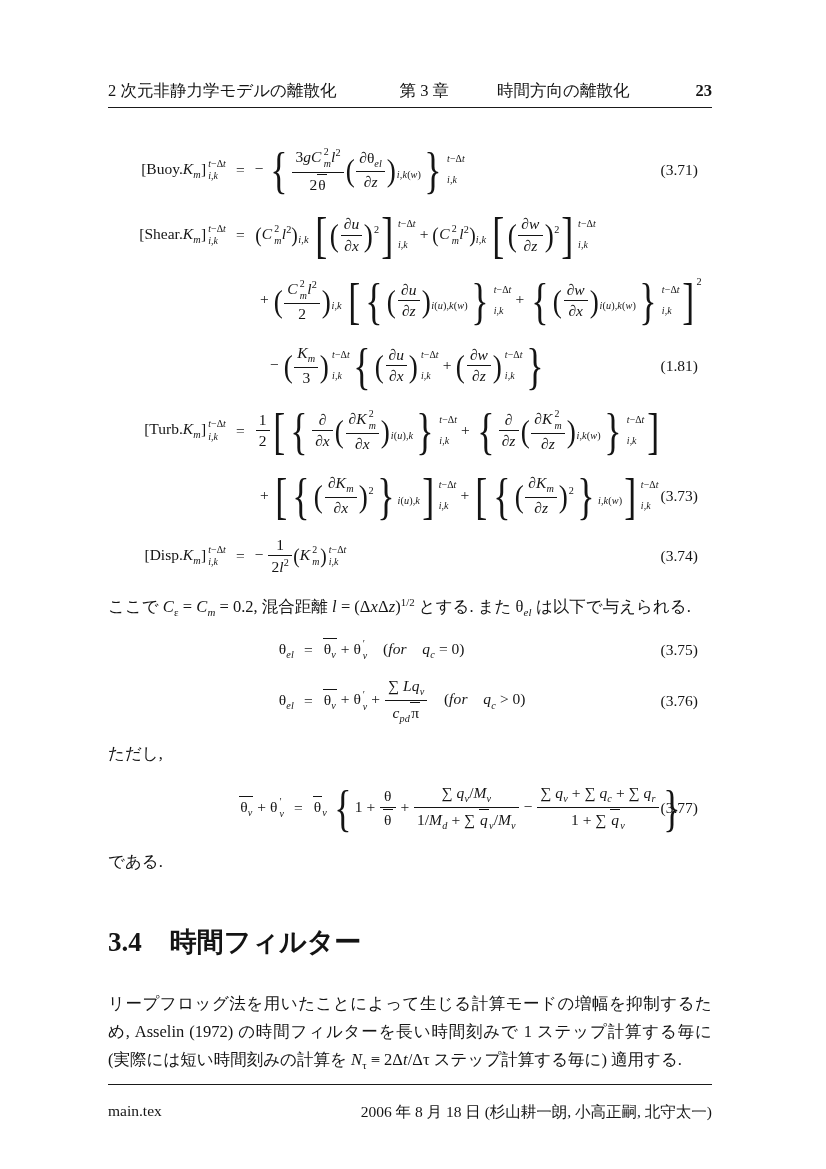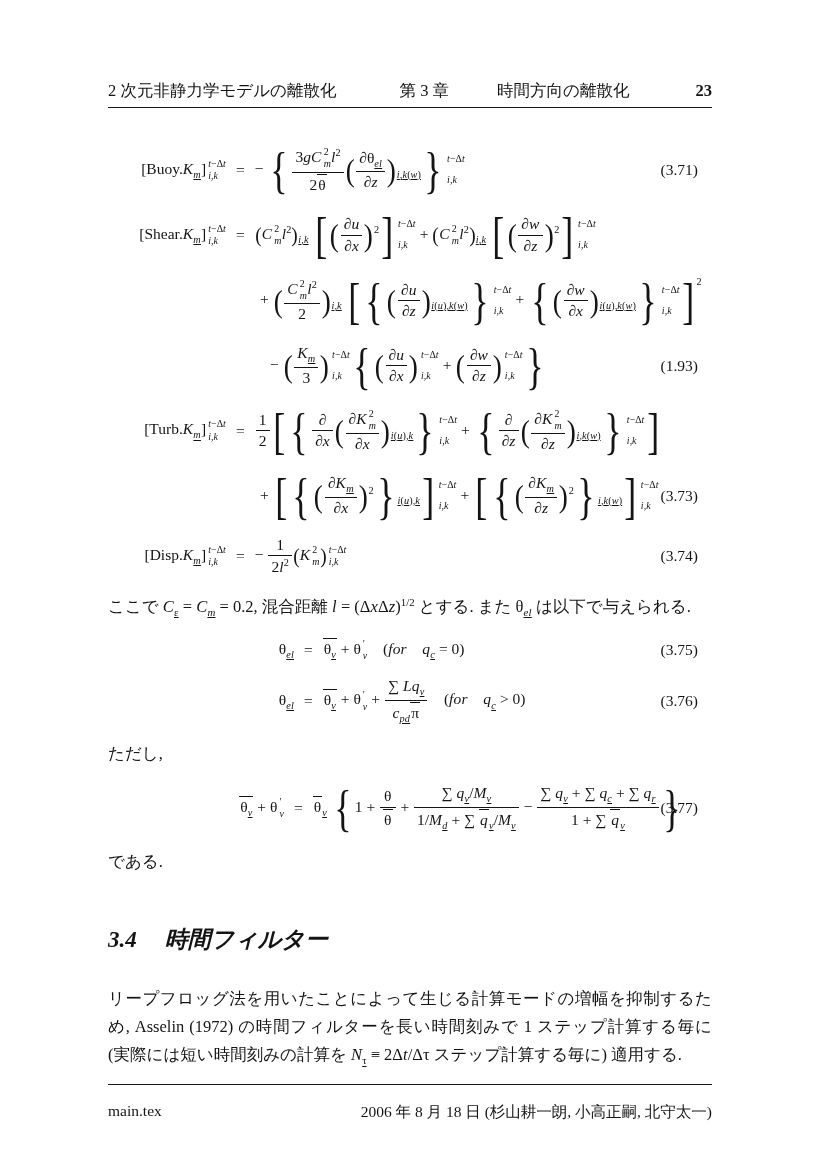--- a/index.html
+++ b/index.html
@@ -24,42 +24,42 @@
   .c-rhs{flex:0 1 auto;white-space:nowrap;}
   .c-num{position:absolute;right:14px;top:50%;transform:translateY(-50%);white-space:nowrap;}
   .ind1 > .c-rhs{margin-left:14px;}
   .ind2 > .c-rhs{margin-left:24px;}
   .eqb .c-lhs{min-width:186px;}
   .eqc .c-lhs{min-width:176px;}
 
   
   .content i{letter-spacing:0.2px;}
   sub,sup{font-size:0.66em;}
-  sub{vertical-align:-0.4em;text-decoration:underline;}
+  sub{vertical-align:-0.4em;}
   sup{vertical-align:0.55em;}
   sup.hi{vertical-align:1.9em;}
   .fr{display:inline-block;vertical-align:middle;text-align:center;line-height:1.2;padding:0 1px;}
   .fr>.n{display:block;padding:0 3px 1px 3px;}
   .fr>.d{display:block;border-top:1px solid #141414;padding:1px 3px 0 3px;}
   .ss{display:inline-flex;flex-direction:column;align-items:flex-start;vertical-align:middle;
       font-size:0.64em;line-height:1.25;text-align:left;margin-left:2px;}
   .ss>.u,.ss>.d{display:block;}
   .ss2{min-height:3.4em;justify-content:space-between;}
   .d1,.d2,.d3{display:inline-block;vertical-align:middle;line-height:1;font-weight:400;}
   .d1{font-size:21px;transform:scaleX(0.92);}
   .d2{font-size:32px;transform:scaleX(0.85);}
   .d3{font-size:50px;transform:scaleX(0.72);}
   .ov{display:inline-block;border-top:1px solid #141414;line-height:1.15;padding:1px 1px 0 1px;}
 
   
   .jtext{font-size:16.5px;line-height:1.7;margin:16px 0;text-align:justify;}
   .jtext-small{margin:10px 0;}
 
   
-  .sec{margin:48px 0 30px 0;font-size:23px;font-weight:bold;font-style:italic;}
+  .sec{margin:48px 0 30px 0;font-size:27px;font-weight:bold;}
   .sec .sec-title{margin-left:28px;}
 
   
   .ftr{position:absolute;left:108px;right:114px;top:1084px;border-top:1.4px solid #1a1a1a;
        padding-top:17px;display:flex;justify-content:space-between;font-size:15.5px;}
 </style>
 </head>
 <body>
 
 <div class="page">
@@ -133,21 +133,21 @@
         <span class="c-rhs">− <span class="d2">(</span><span class="fr"><span class="n"><i>K</i><sub><i>m</i></sub></span><span class="d">3</span></span><span class="d2">)</span><span class="ss ss2">
               <span class="u"><i>t</i>−Δ<i>t</i></span>
               <span class="d"><i>i</i>,<i>k</i></span>
             </span><span class="d3">{</span><span class="d2">(</span><span class="fr"><span class="n">∂<i>u</i></span><span class="d">∂<i>x</i></span></span><span class="d2">)</span><span class="ss ss2">
               <span class="u"><i>t</i>−Δ<i>t</i></span>
               <span class="d"><i>i</i>,<i>k</i></span>
             </span> + <span class="d2">(</span><span class="fr"><span class="n">∂<i>w</i></span><span class="d">∂<i>z</i></span></span><span class="d2">)</span><span class="ss ss2">
               <span class="u"><i>t</i>−Δ<i>t</i></span>
               <span class="d"><i>i</i>,<i>k</i></span>
             </span><span class="d3">}</span></span>
-        <span class="c-num">(1.93)</span>
+        <span class="c-num">(1.81)</span>
       </div>
       <div class="eqrow">
         <span class="c-lhs">[Turb.<i>K</i><sub><i>m</i></sub>]<span class="ss">
               <span class="u"><i>t</i>−Δ<i>t</i></span>
               <span class="d"><i>i</i>,<i>k</i></span>
             </span></span>
         <span class="c-rel">=</span>
         <span class="c-rhs"><span class="fr"><span class="n">1</span><span class="d">2</span></span><span class="d3">[</span><span class="d3">{</span><span class="fr"><span class="n">∂</span><span class="d">∂<i>x</i></span></span><span class="d2">(</span><span class="fr"><span class="n">∂<i>K</i><span class="ss">
                   <span class="u">2</span>
                   <span class="d"><i>m</i></span>

